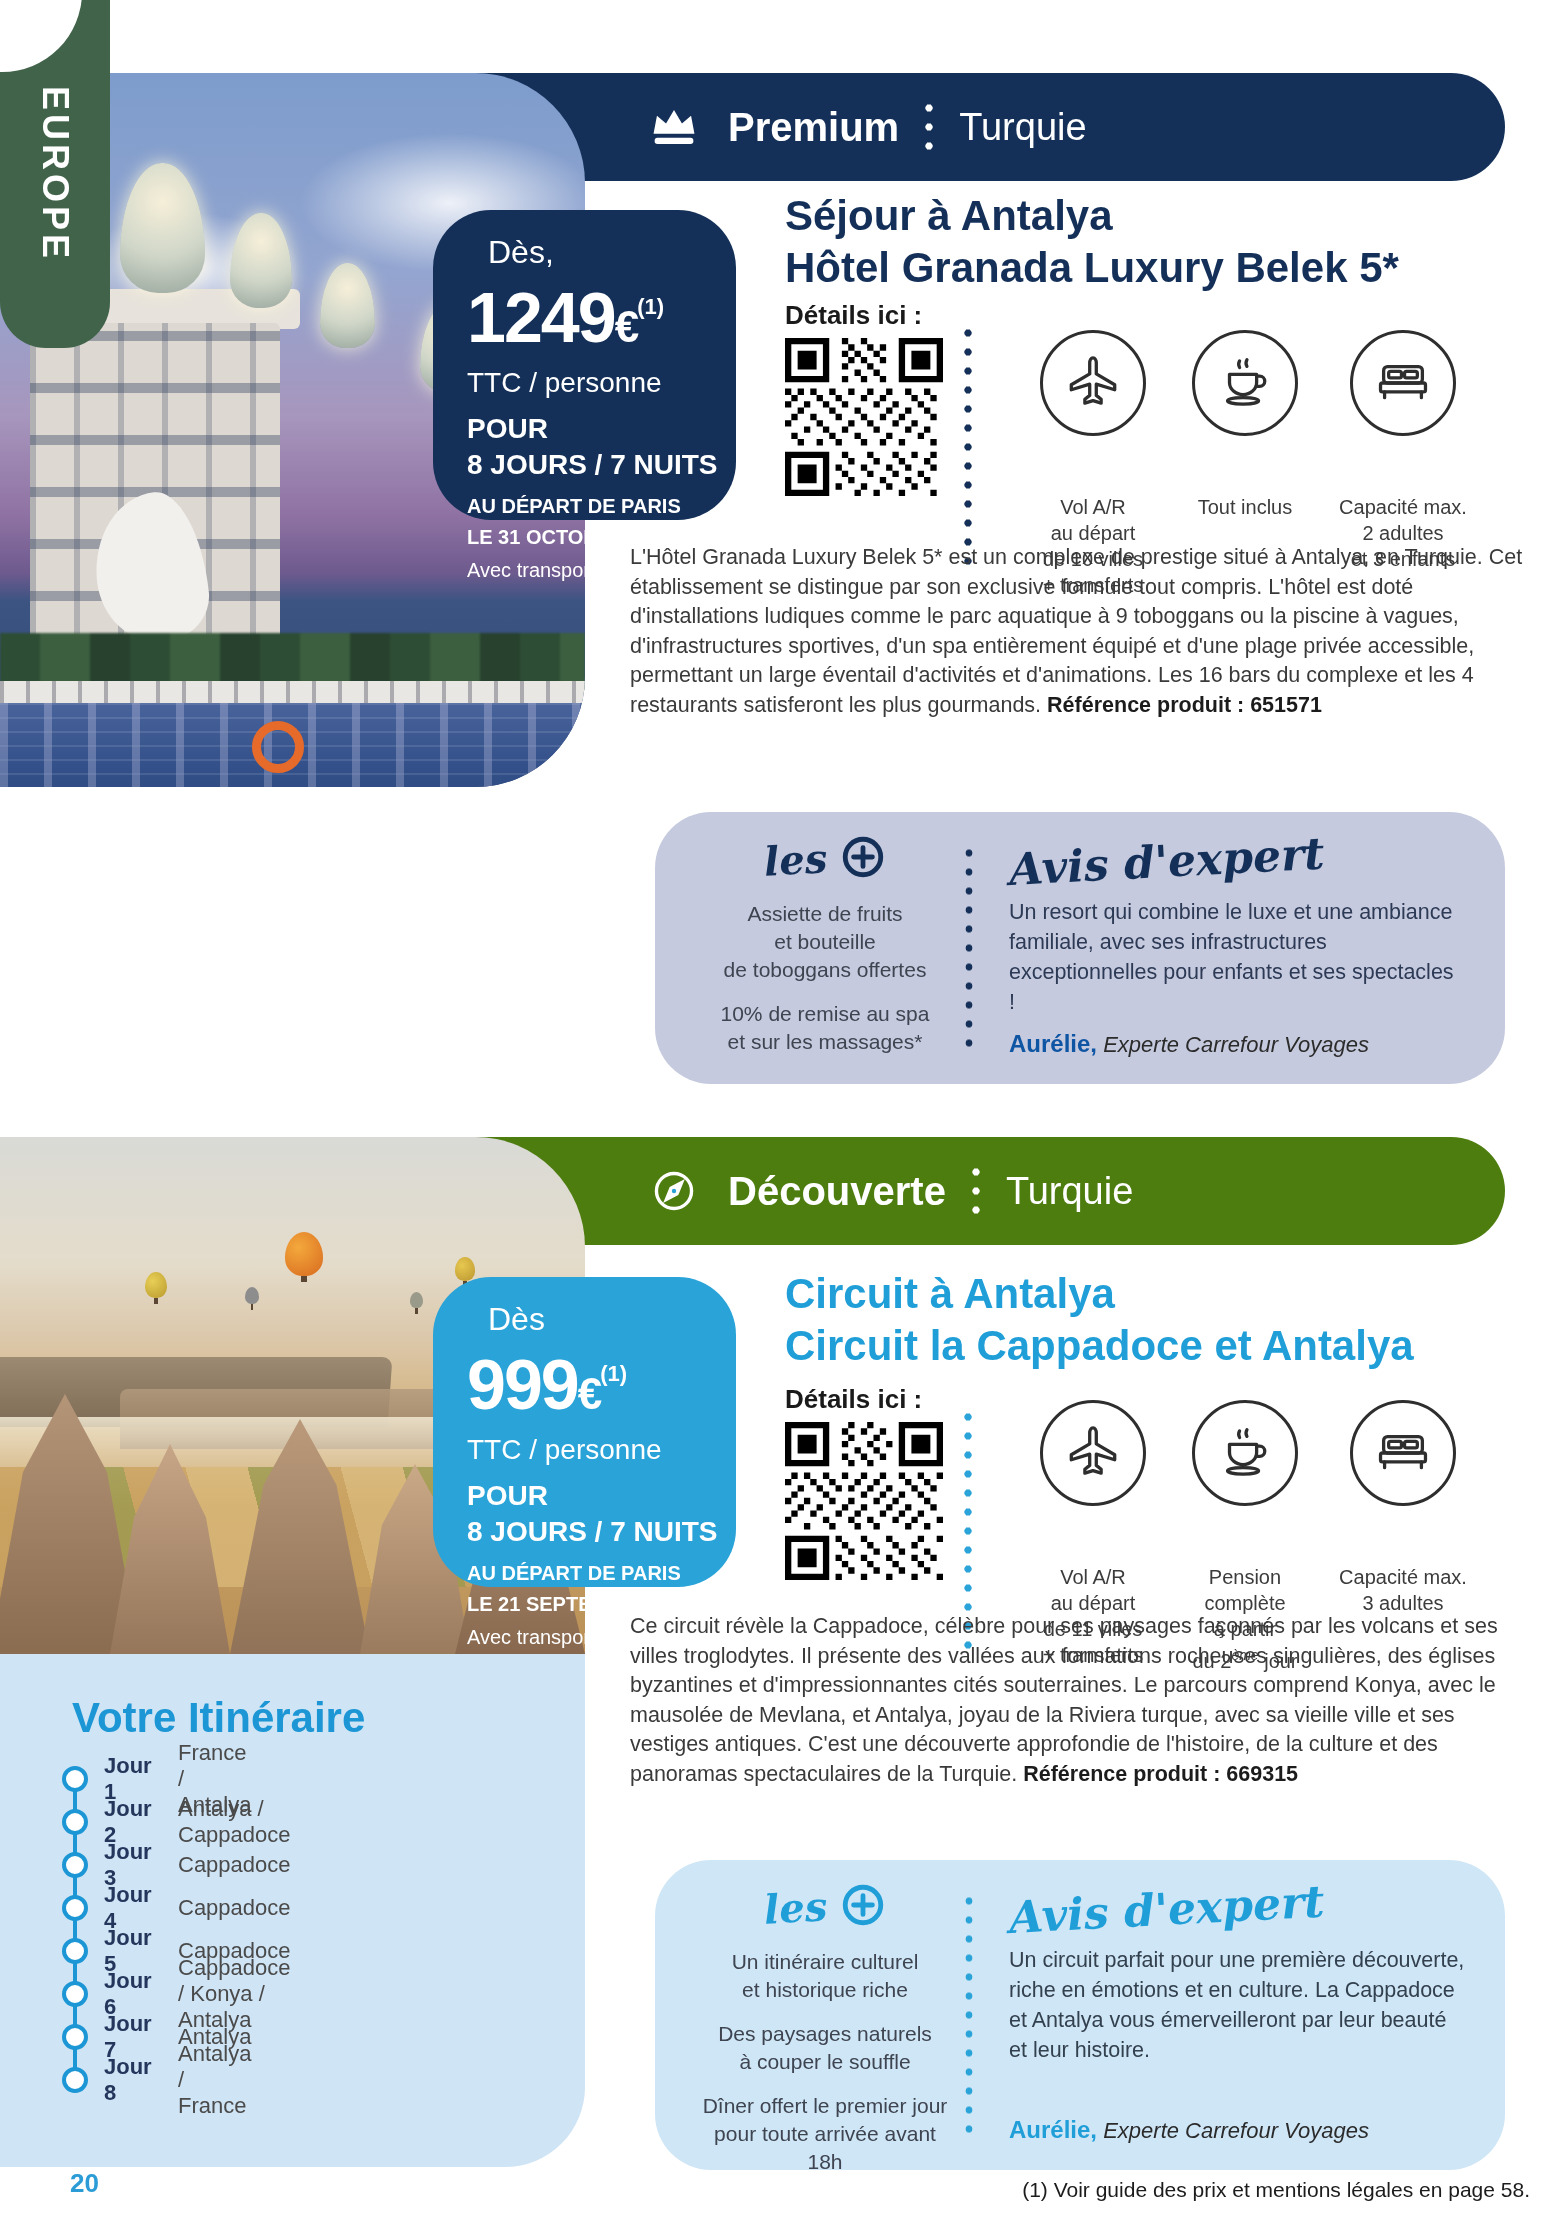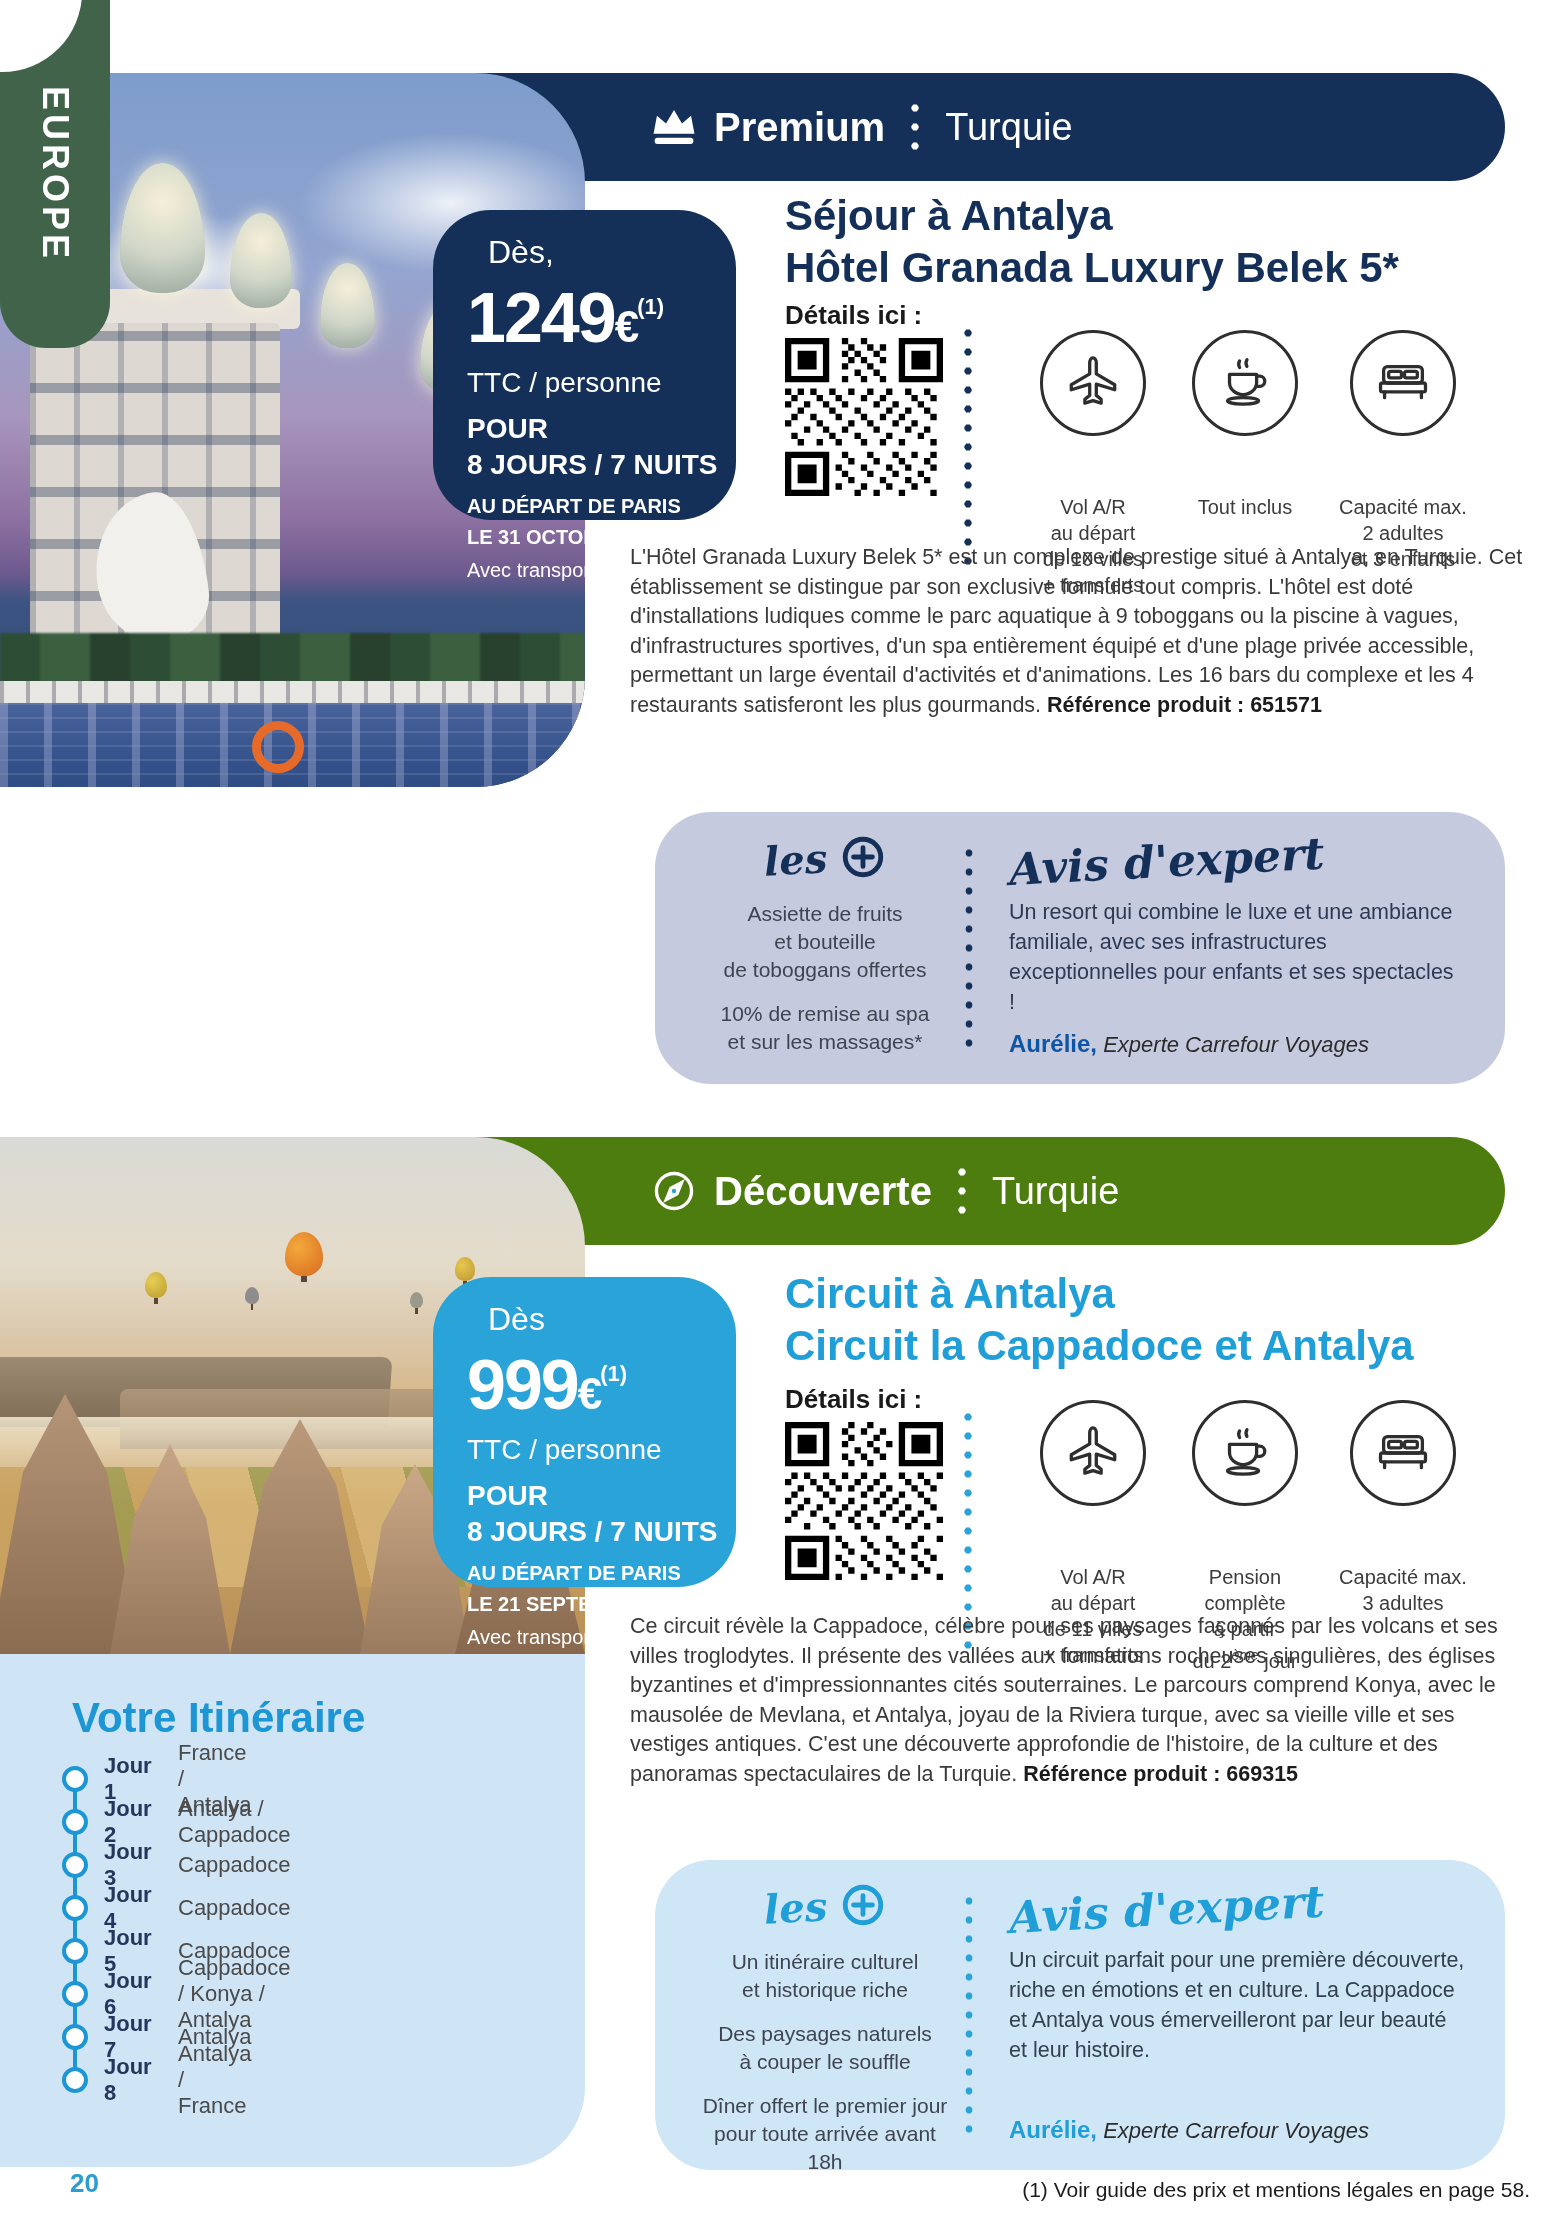--- a/index.html
+++ b/index.html
@@ -16,21 +16,21 @@
   .region-text span{transform:rotate(90deg);white-space:nowrap;color:#ffffff;font-weight:800;
                     font-size:36px;letter-spacing:4px;}
 
   
   .band{position:absolute;left:340px;width:1165px;height:108px;border-radius:0 54px 54px 0;
         display:flex;align-items:center;z-index:1;}
   .band1{top:73px;background:#143059;}
   .band2{top:1137px;background:#4d7c0f;}
   .band .band-pad{width:308px;flex:0 0 308px;}
   .band-icon{width:52px;height:44px;display:inline-flex;align-items:center;justify-content:center;}
-  .band-title{color:#fff;font-weight:800;font-size:40px;margin-left:14px;text-align:center;}
+  .band-title{color:#fff;font-weight:800;font-size:40px;margin-left:28px;text-align:center;}
   .band-dots{width:8px;height:66px;margin-left:26px;
              background:radial-gradient(circle,#ffffff 3.4px,rgba(255,255,255,0) 3.9px) center/8px 19px repeat-y;}
   .band-dest{color:#fff;font-weight:400;font-size:38px;margin-left:26px;}
 
   
   .photo{position:absolute;left:0;width:585px;overflow:hidden;z-index:2;}
   .photo1{top:73px;height:714px;border-radius:0 110px 110px 0;
           background:linear-gradient(180deg,#7d9ccc 0%,#93a5d0 28%,#a796bd 48%,#8f72a3 62%,#6e5a8e 70%,#3c5482 74%,#2d4674 100%);}
   .photo2{top:1137px;height:517px;border-radius:0 110px 0 0;
           background:linear-gradient(180deg,#d9dad6 0%,#e4dccb 24%,#dcc9ad 38%,#d3b27c 55%,#c9a266 70%,#b98f55 100%);}

